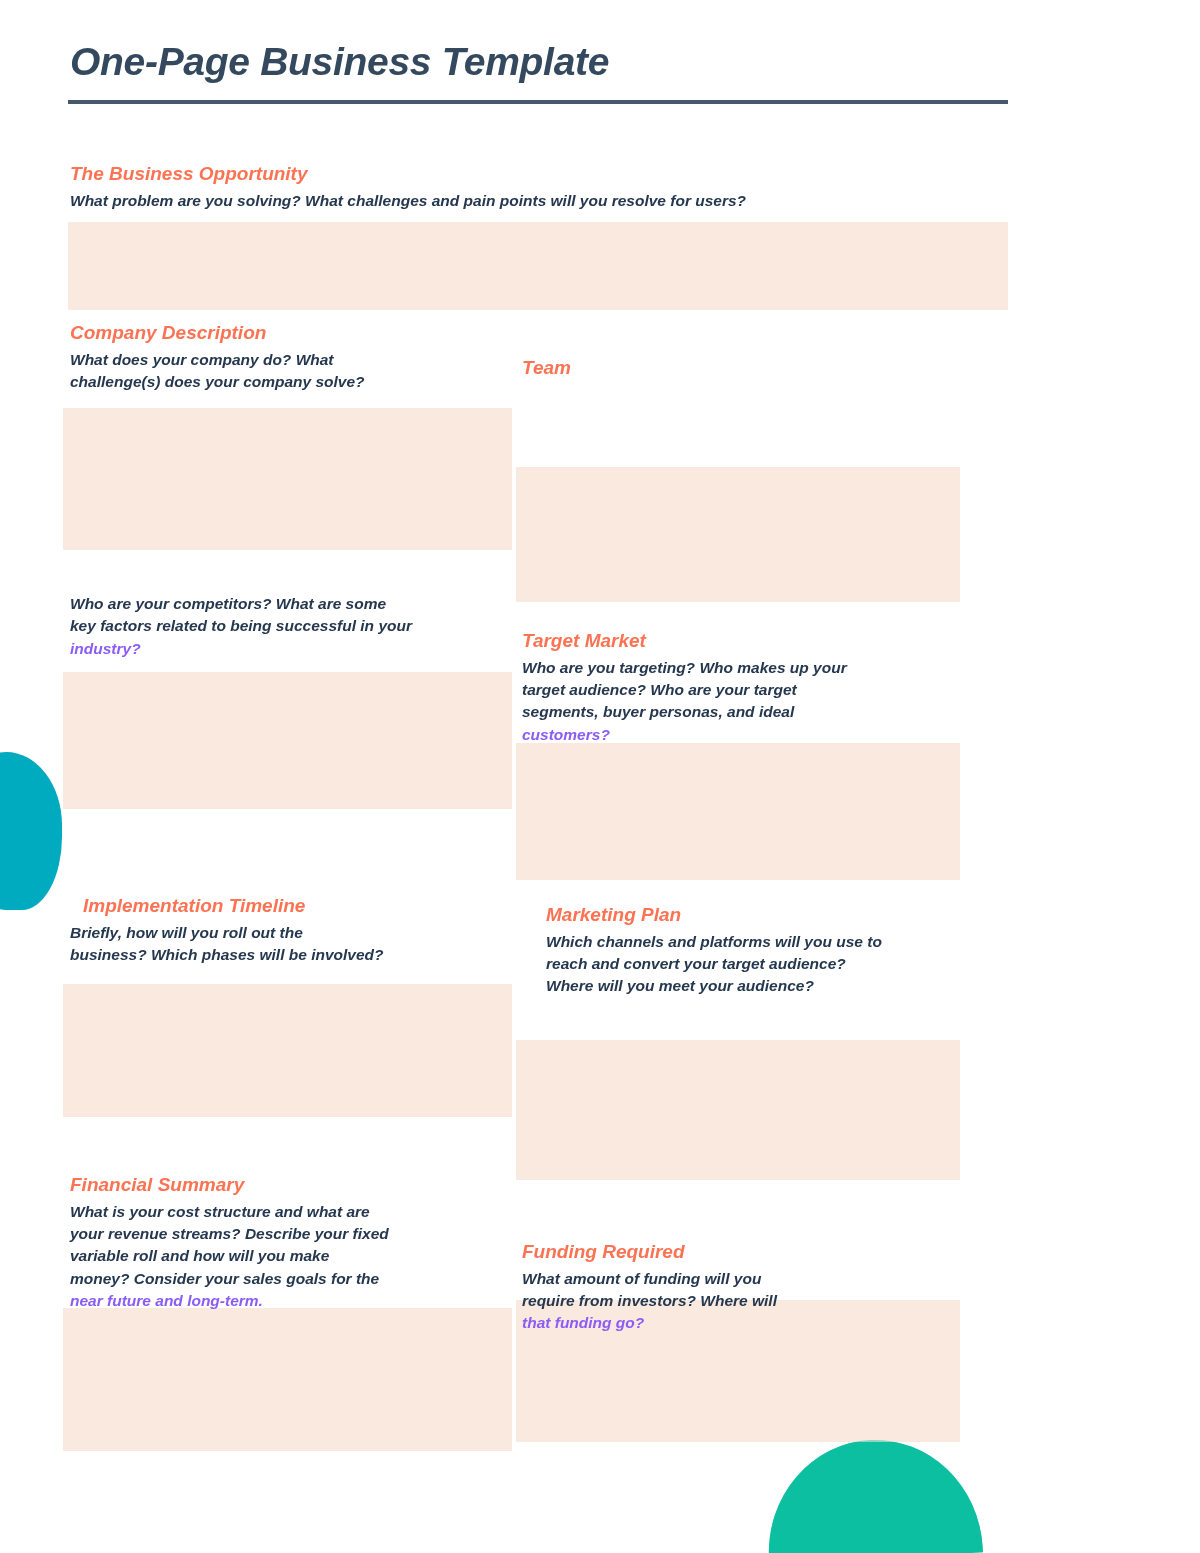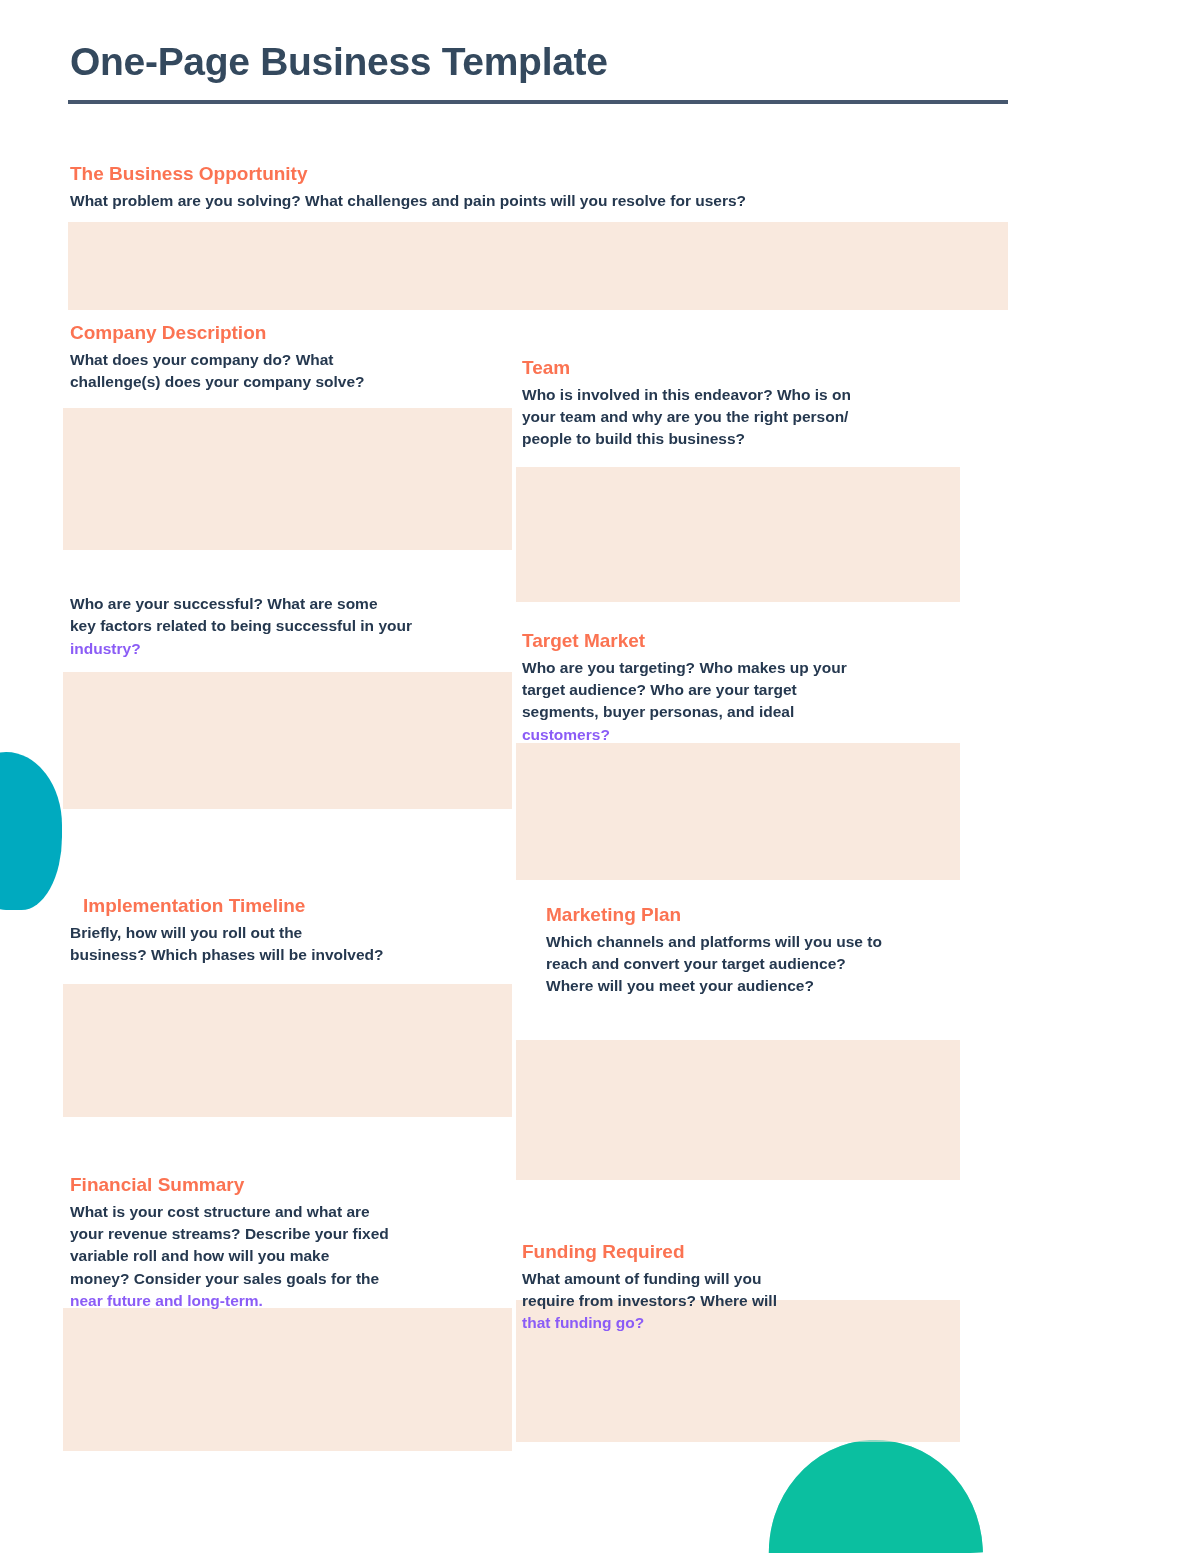--- a/index.html
+++ b/index.html
@@ -9,20 +9,21 @@
   }
   body {
     font-family: "Liberation Sans", sans-serif;
   }
   .page {
     position: relative;
     width: 1008px;
     height: 1553px;
     background: #ffffff;
     overflow: hidden;
+    font-style: italic;
   }
 
   
   .shape {
     position: absolute;
     z-index: 0;
   }
   .blob-amber {
     left: 1056px;
     top: 192px;
@@ -160,30 +161,25 @@
 
   <div class="section" style="left:70px; top:163px;">
     <div class="sec-heading">The Business Opportunity</div>
     <div class="sec-body">
       <span class="line">What problem are you solving? What challenges and pain points will you resolve for users?</span>
     </div>
   </div>
 
   <div class="section" style="left:522px; top:357px;">
     <div class="sec-heading">Team</div>
-    <div class="sec-body">
-      <span class="line">Who is involved in this endeavor? Who is on</span>
-      <span class="line">your team and why are you the right person/</span>
-      <span class="line">people to build this business?</span>
-    </div>
   </div>
 
   <div class="section" style="left:70px; top:593px;">
     <div class="sec-body">
-      <span class="line">Who are your successful? What are some</span>
+      <span class="line">Who are your competitors? What are some</span>
       <span class="line">key factors related to being successful in your</span>
       <span class="line faded">industry?</span>
     </div>
   </div>
 
   <div class="section" style="left:522px; top:630px;">
     <div class="sec-heading">Target Market</div>
     <div class="sec-body">
       <span class="line">Who are you targeting? Who makes up your</span>
       <span class="line">target audience? Who are your target</span>

